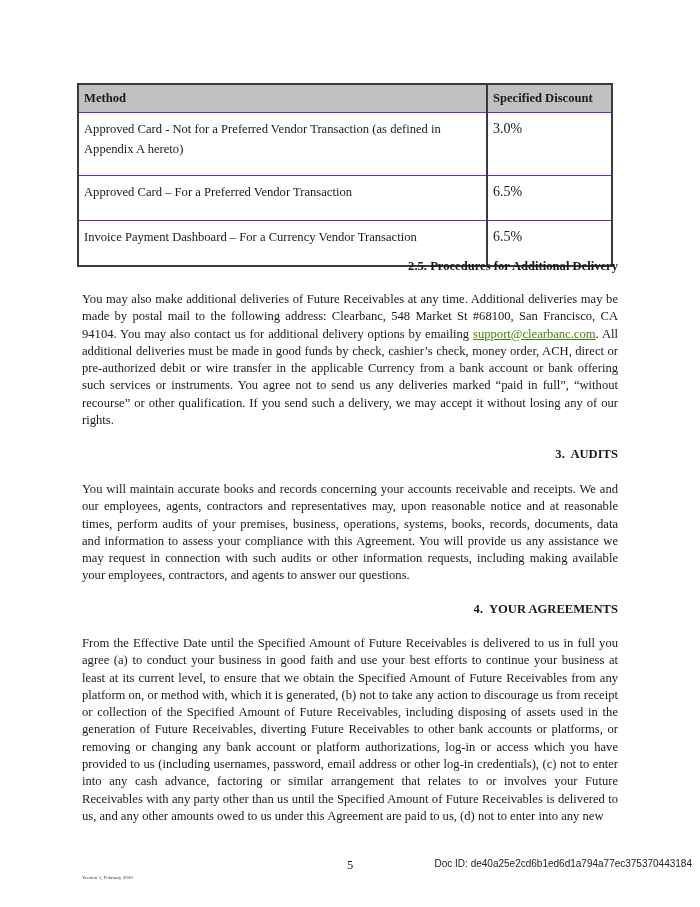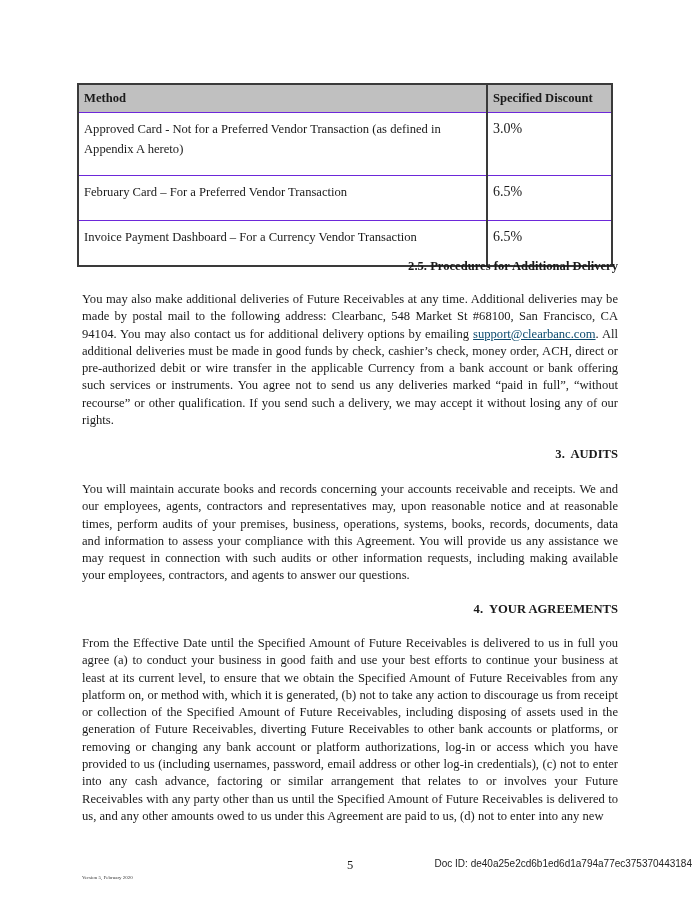--- a/index.html
+++ b/index.html
@@ -16,21 +16,21 @@
   table.discounts td.method { width: 397px; border-right: 2px solid #3a3a3a; }
   table.discounts td.pct { font-family: Liberation Serif, serif; font-size: 14px; padding-top: 6px; }
   table.discounts tr.r0 td { height: 38px; }
   table.discounts tr.r1 td, table.discounts tr.r2 td, table.discounts tr.r3 td { height: 22px; }
   table.discounts { border: 2px solid #3a3a3a; }
 
   .block { position: absolute; left: 82px; width: 536px; font-size: 12.6px; }
   .heading { font-weight: bold; text-align: right; }
   .heading .u { }
   .para { text-align: justify; line-height: 17.3px; }
-  .para a { color: #0c4a6e; text-decoration: underline; }
+  .para a { color: #4d7c0f; text-decoration: underline; }
 
   .pagenum { position: absolute; left: 0; width: 700px; top: 858px; text-align: center; font-size: 12.5px; }
   .version { position: absolute; left: 82px; top: 875px; font-size: 5px; color: #333; }
   .docid { position: absolute; right: 8px; top: 858px; font-family: "Liberation Sans", "DejaVu Sans", sans-serif; font-size: 10px; color: #222; }
 </style>
 </head>
 <body>
 
 <div class="page">
 
@@ -40,21 +40,21 @@
         <th class="col1">Method</th>
         <th>Specified Discount</th>
       </tr>
     </thead>
     <tbody>
       <tr class="r0">
         <td class="method">Approved Card - Not for a Preferred Vendor Transaction (as defined in Appendix A hereto)</td>
         <td class="pct">3.0%</td>
       </tr>
       <tr class="r1">
-        <td class="method">February Card – For a Preferred Vendor Transaction</td>
+        <td class="method">Approved Card – For a Preferred Vendor Transaction</td>
         <td class="pct">6.5%</td>
       </tr>
       <tr class="r3">
         <td class="method">Invoice Payment Dashboard – For a Currency Vendor Transaction</td>
         <td class="pct">6.5%</td>
       </tr>
     </tbody>
   </table>
 
   <div class="block heading" style="top:259px;">2.5. Procedures for Additional Delivery</div>

